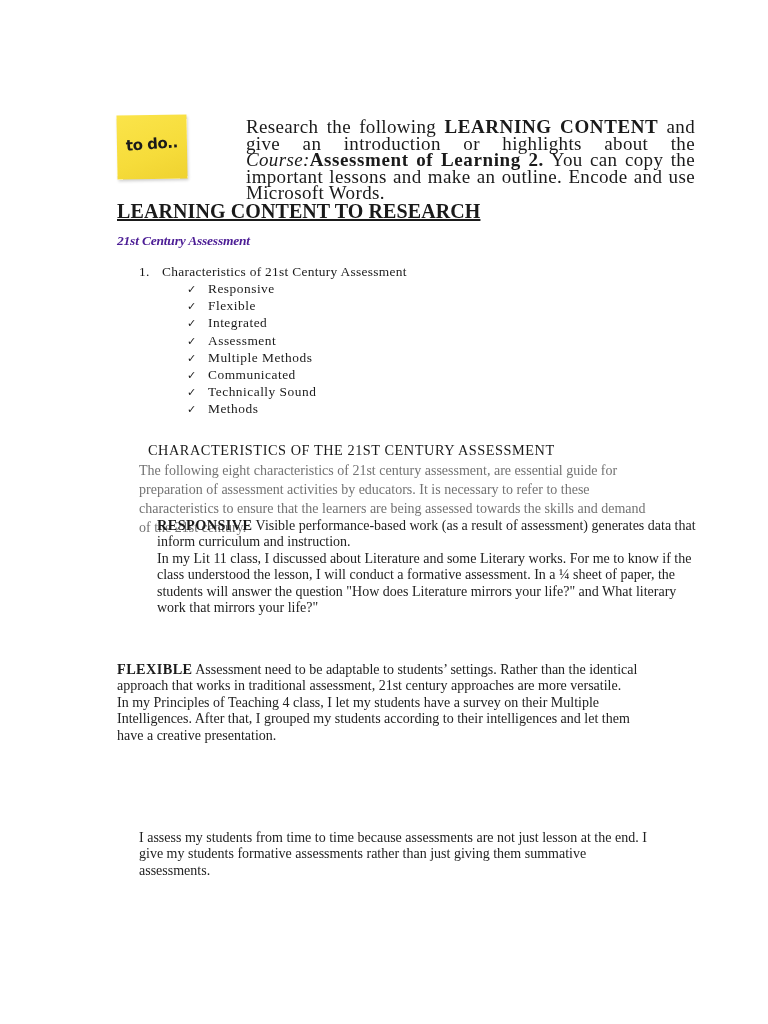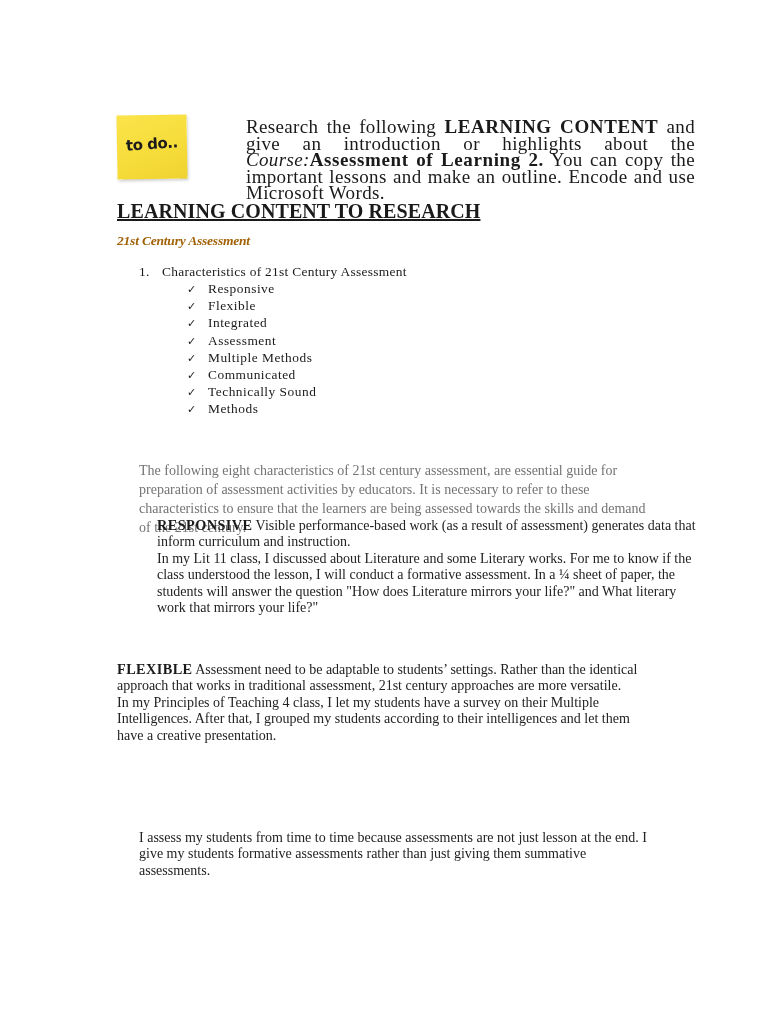--- a/index.html
+++ b/index.html
@@ -75,21 +75,21 @@
     }
     .subtitle {
       position: absolute;
       left: 117px;
       top: 233px;
       font-family: "Liberation Serif", serif;
       font-size: 13.5px;
       font-weight: bold;
       font-style: italic;
       letter-spacing: -0.2px;
-      color: #a16207;
+      color: #4c1d95;
     }
 
     
     .numbered {
       position: absolute;
       left: 139px;
       top: 264px;
       font-family: "Liberation Serif", serif;
       font-size: 13.4px;
       color: #1a1a1a;
@@ -184,20 +184,21 @@
     <li><span class="check">✓</span><span>Responsive</span></li>
     <li><span class="check">✓</span><span>Flexible</span></li>
     <li><span class="check">✓</span><span>Integrated</span></li>
     <li><span class="check">✓</span><span>Assessment</span></li>
     <li><span class="check">✓</span><span>Multiple Methods</span></li>
     <li><span class="check">✓</span><span>Communicated</span></li>
     <li><span class="check">✓</span><span>Technically Sound</span></li>
     <li><span class="check">✓</span><span>Methods</span></li>
   </ul>
 
+  <div class="heading2">CHARACTERISTICS OF THE 21ST CENTURY ASSESSMENT</div>
 
   <div class="para" style="top:461px;">The following eight characteristics of 21st century assessment, are essential guide for preparation of assessment activities by educators. It is necessary to refer to these characteristics to ensure that the learners are being assessed towards the skills and demand of the 21st century.</div>
 
   <div class="block" style="top:517px;margin-left:40px;">
     <span class="kw">RESPONSIVE</span><span> Visible performance-based work (as a result of assessment) generates data that inform curriculum and instruction.</span><br>
     <span>In my Lit 11 class, I discussed about Literature and some Literary works. For me to know if the class understood the lesson, I will conduct a formative assessment. In a ¼ sheet of paper, the students will answer the question "How does Literature mirrors your life?" and What literary work that mirrors your life?"</span>
   </div>
 
   <div class="block" style="top:661px;">
     <span class="kw">FLEXIBLE</span><span> Assessment need to be adaptable to students’ settings. Rather than the identical approach that works in traditional assessment, 21st century approaches are more versatile.</span><br>

